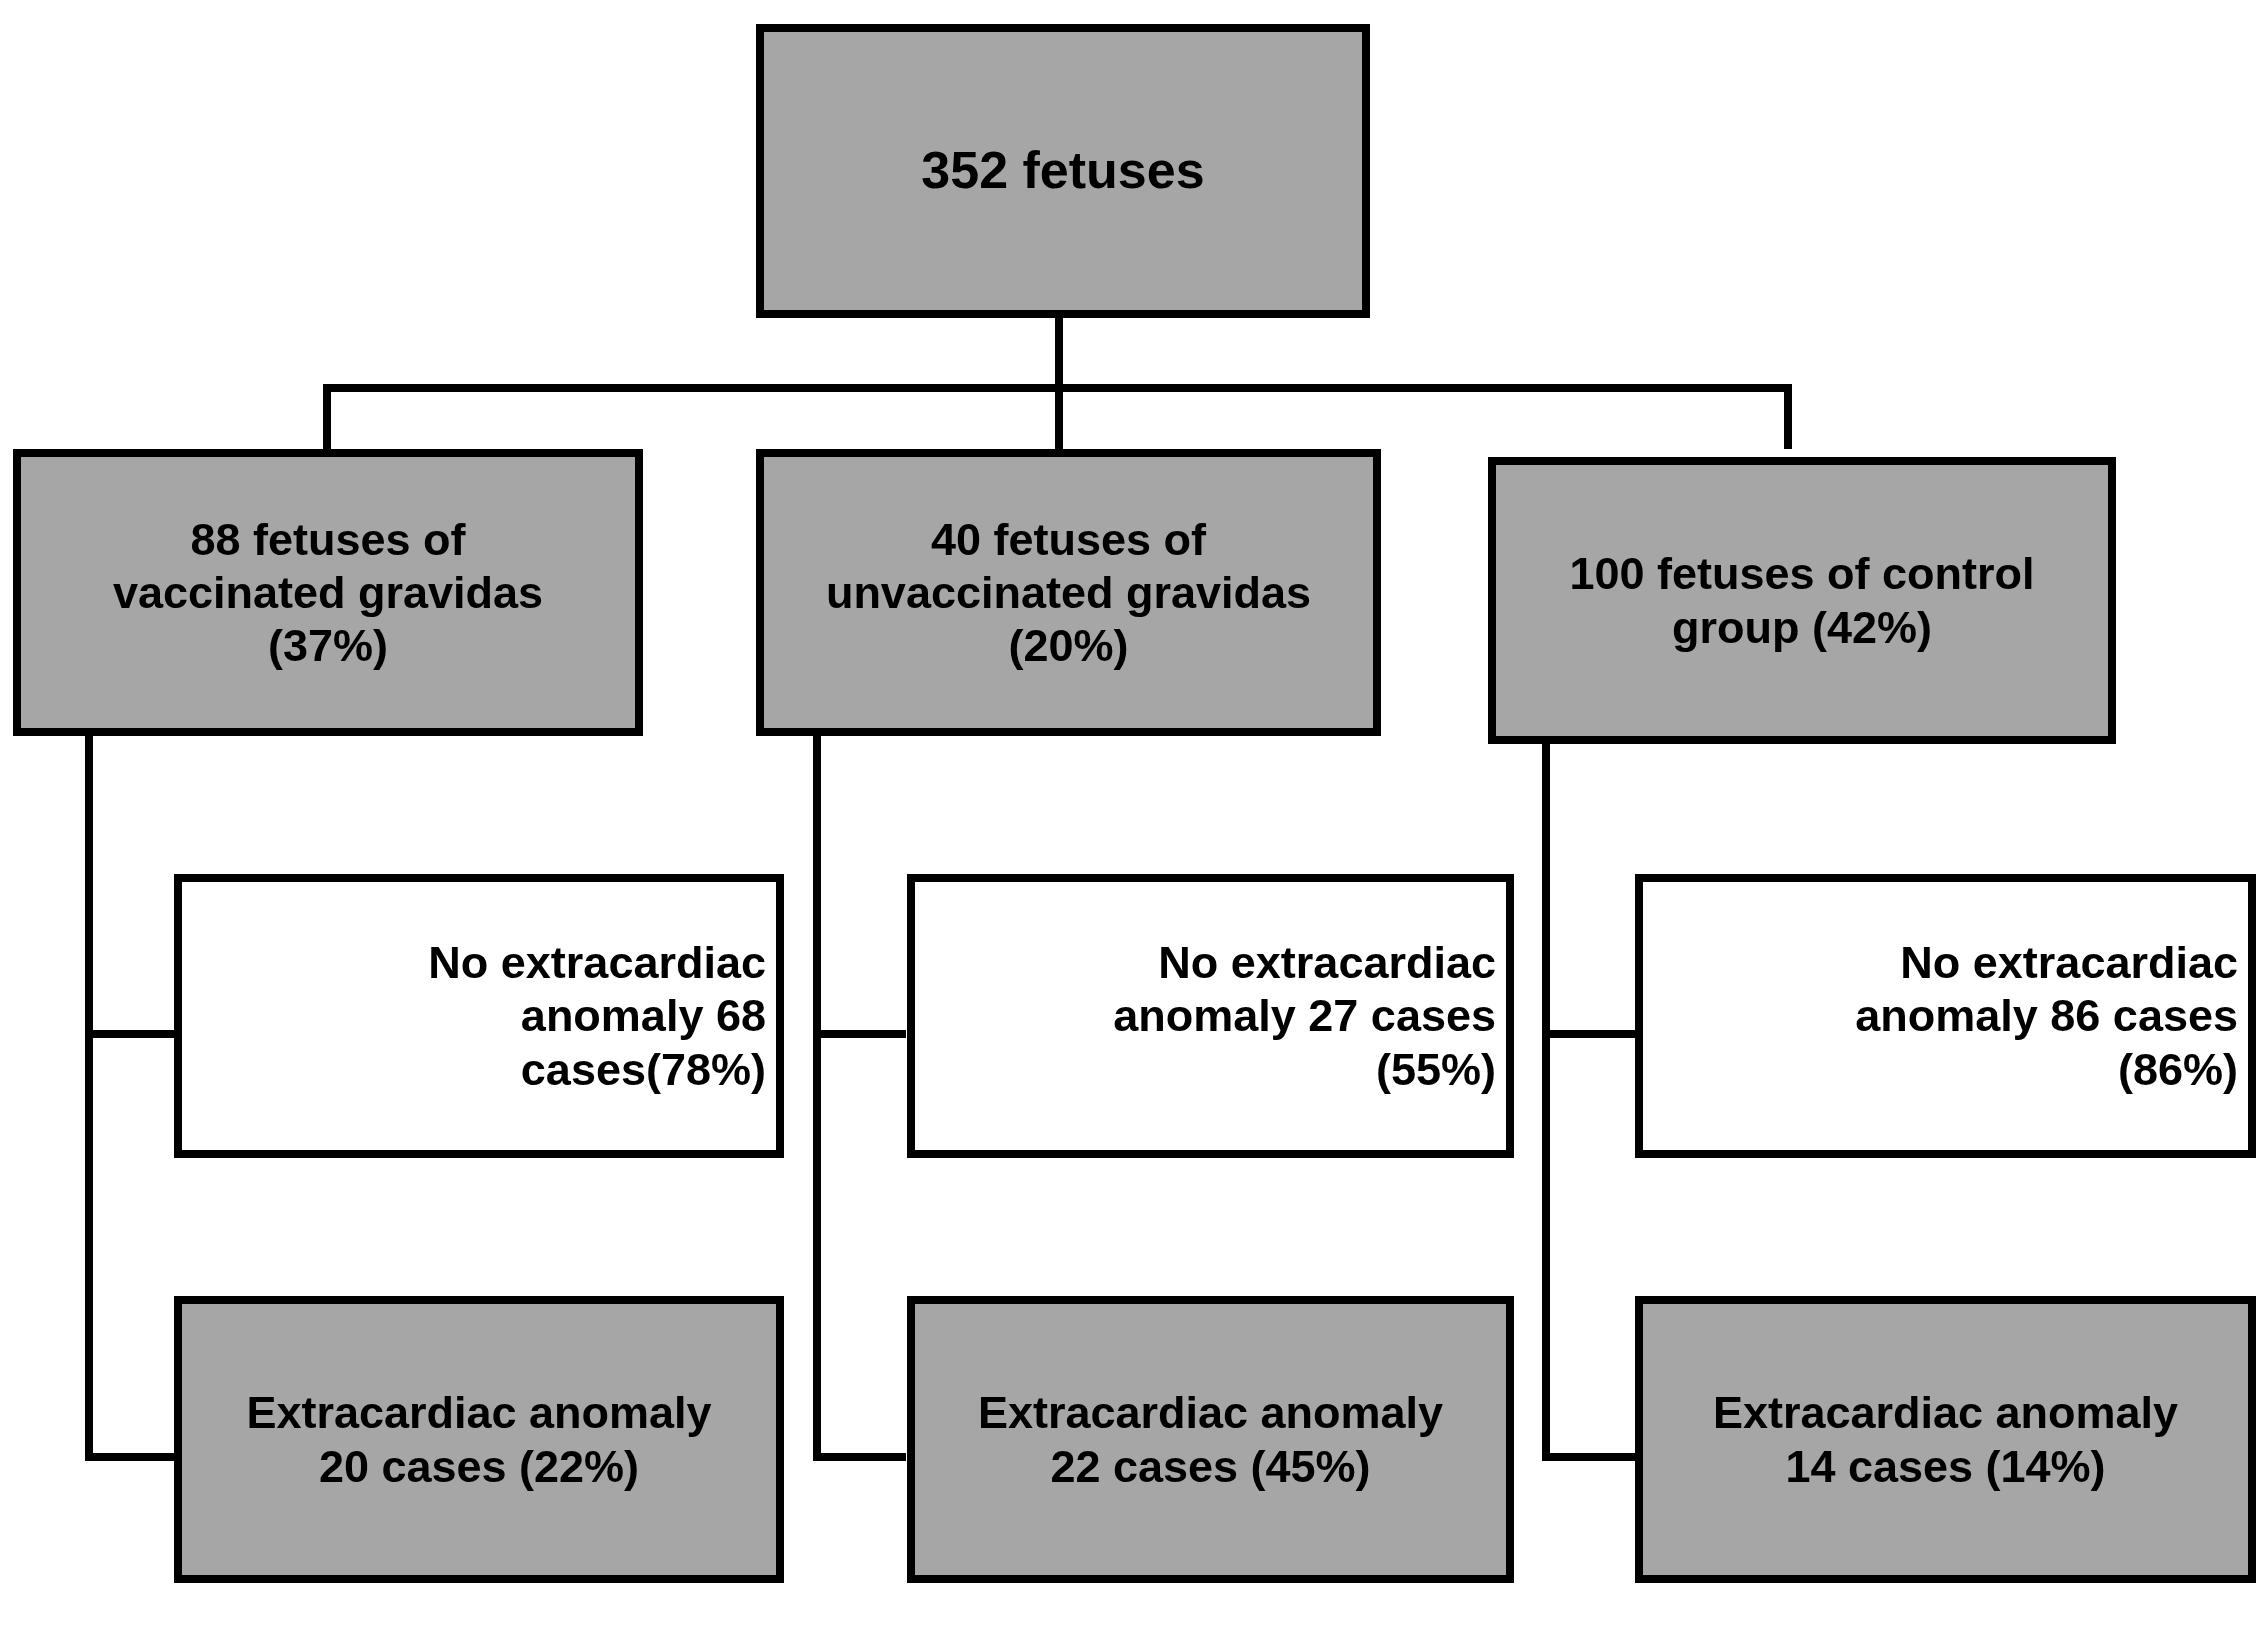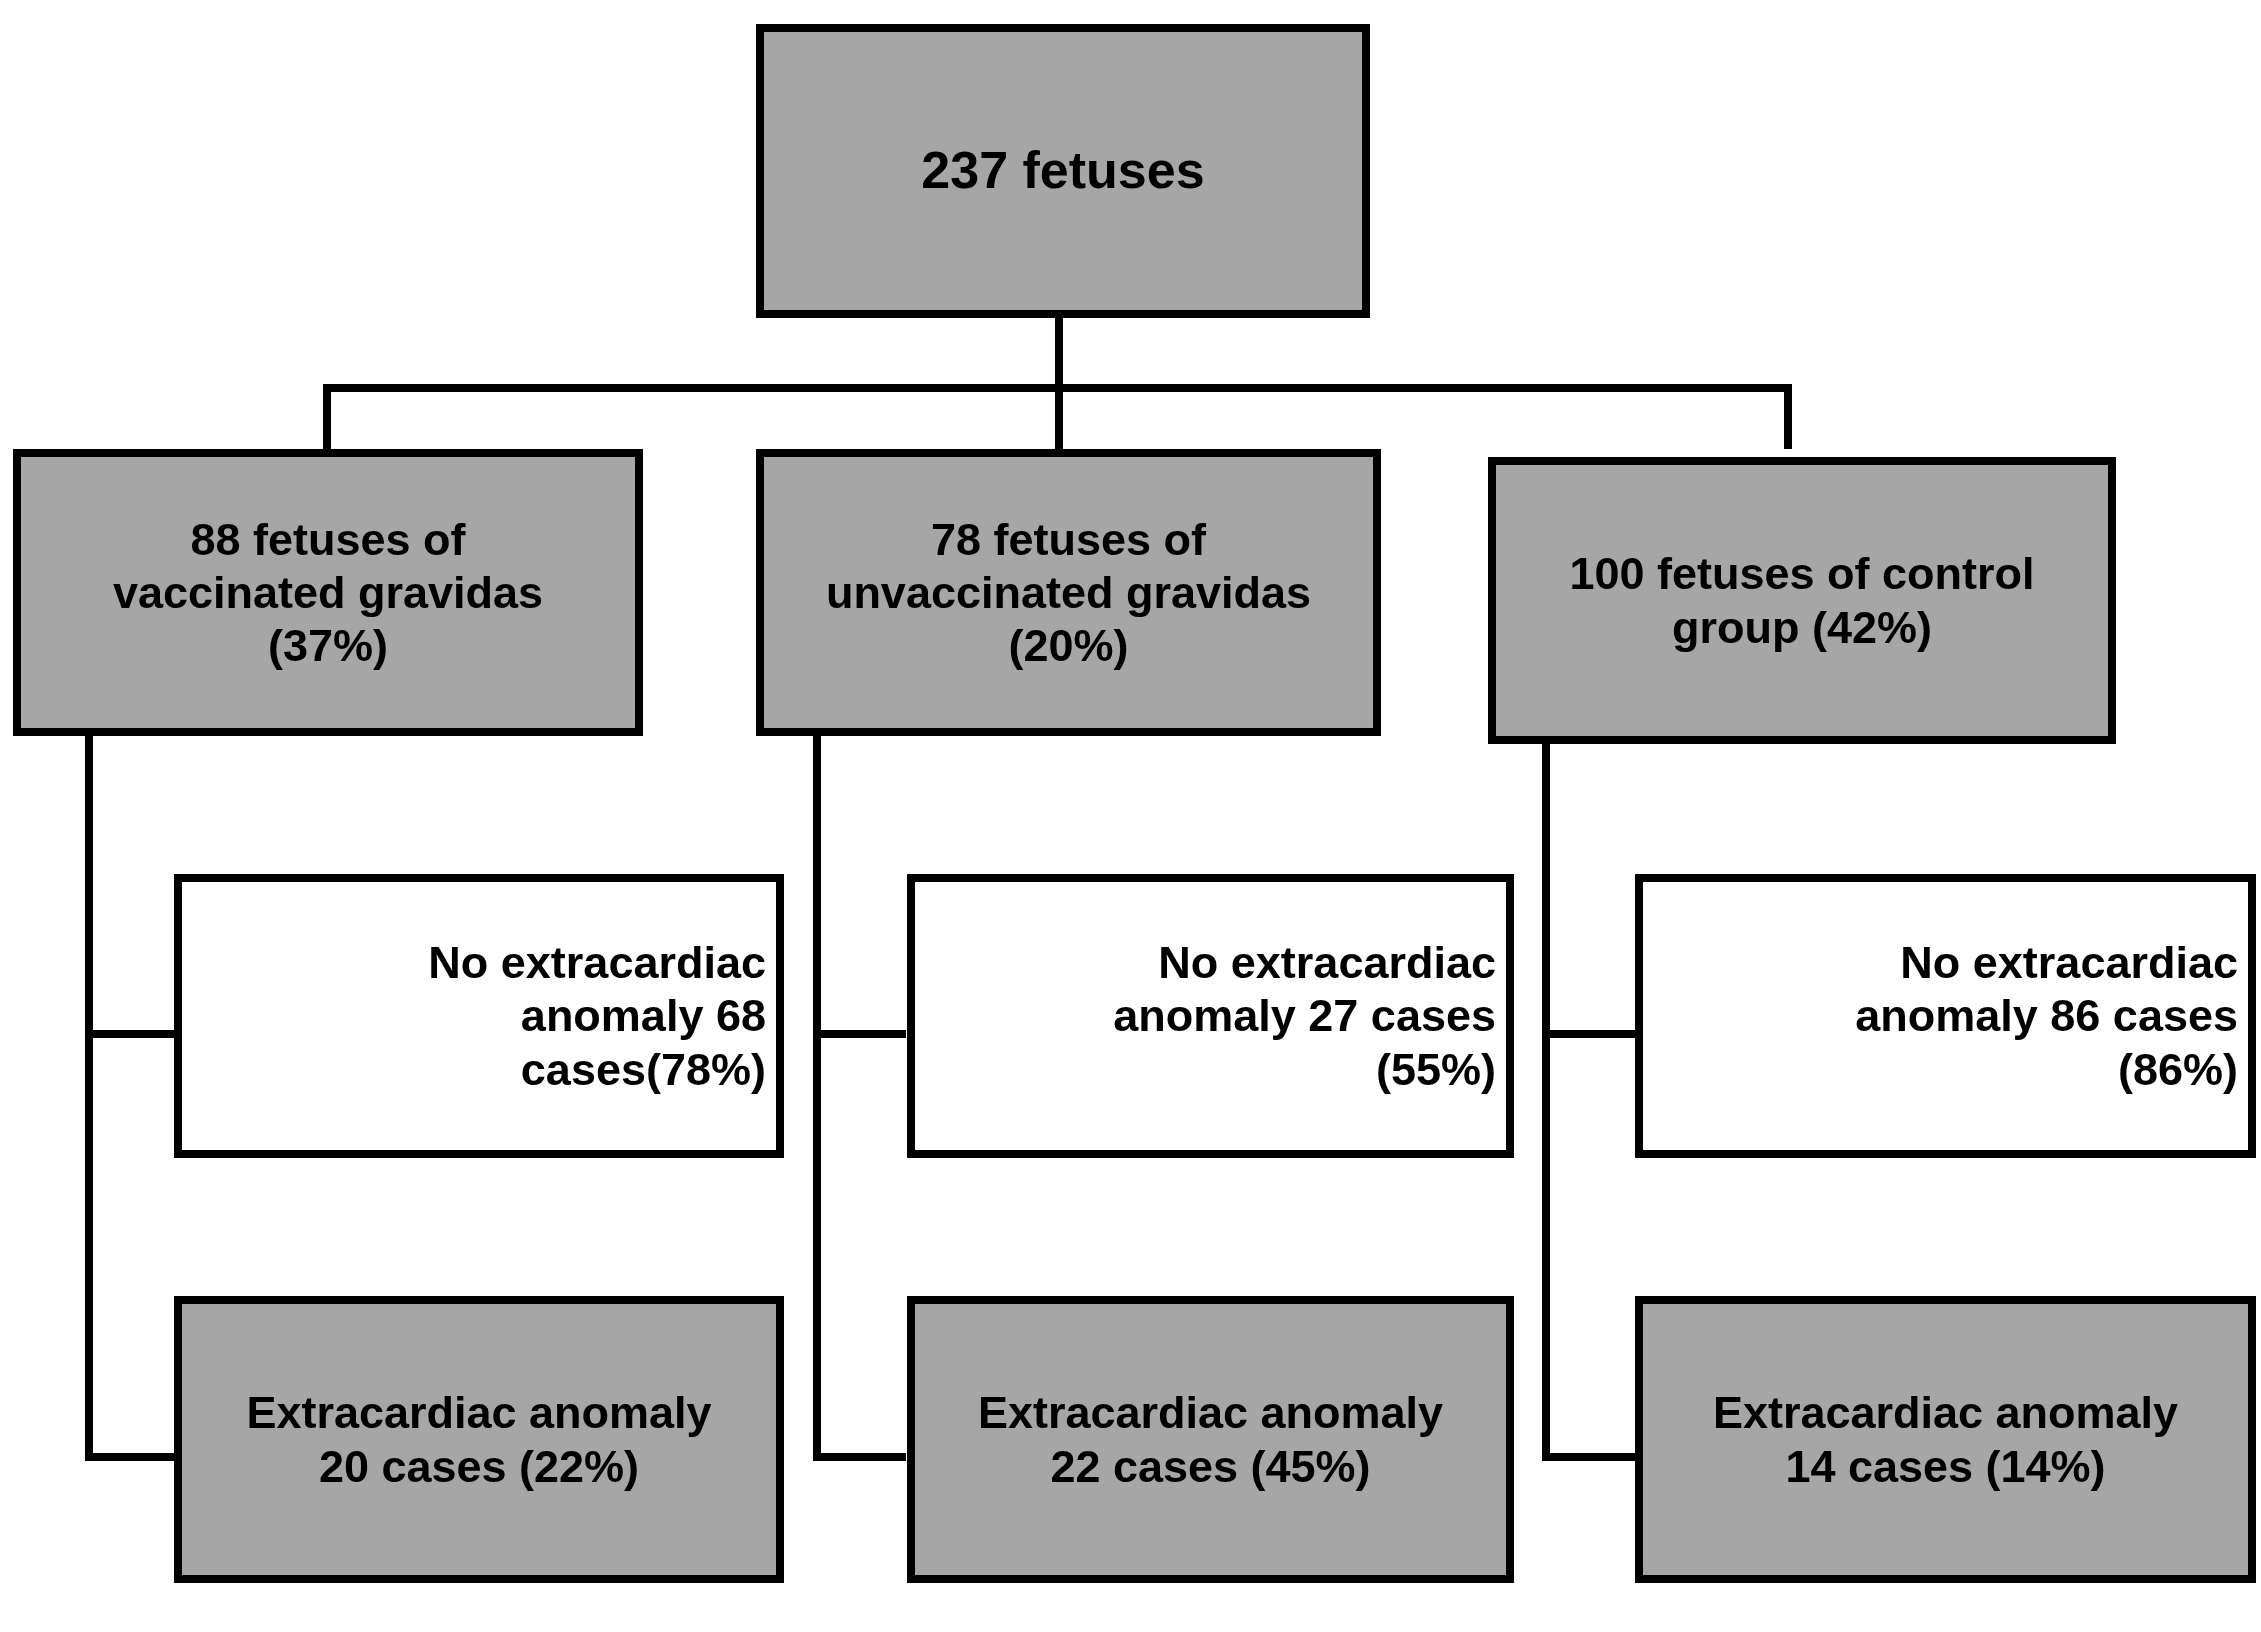--- a/index.html
+++ b/index.html
@@ -101,36 +101,36 @@
   #arm-bottom-0 { left: 85px; }
   #arm-bottom-1 { left: 813px; }
   #arm-bottom-2 { left: 1542px; }
 </style>
 </head>
 <body>
 
 <div id="canvas">
 
   <div class="node gray" id="root-box">
-    <span class="node-text">237 fetuses</span>
+    <span class="node-text">352 fetuses</span>
   </div>
 
   <div class="conn" id="root-stem"></div>
   <div class="conn" id="dist-bar"></div>
   <div class="conn" id="drop-a"></div>
   <div class="conn" id="drop-b"></div>
   <div class="conn" id="drop-c"></div>
 
   <div class="node gray group-box" id="group-box-0">
     <span class="node-text">88 fetuses of
 vaccinated gravidas
 (37%)</span>
   </div>
   <div class="node gray group-box" id="group-box-1">
-    <span class="node-text">78 fetuses of
+    <span class="node-text">40 fetuses of
 unvaccinated gravidas
 (20%)</span>
   </div>
   <div class="node gray group-box" id="group-box-2">
     <span class="node-text">100 fetuses of control
 group (42%)</span>
   </div>
 
   <div class="conn spine" id="spine-0"></div>
   <div class="conn arm-top" id="arm-top-0"></div>

